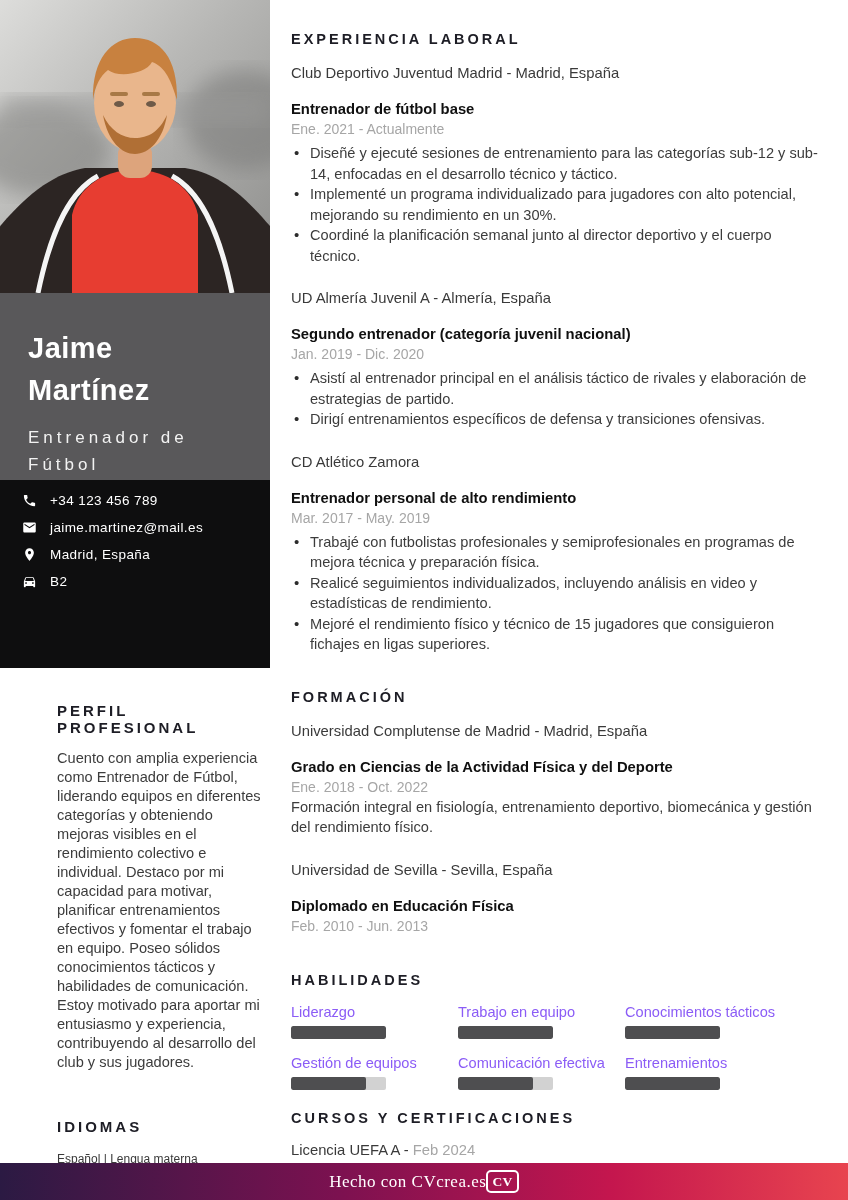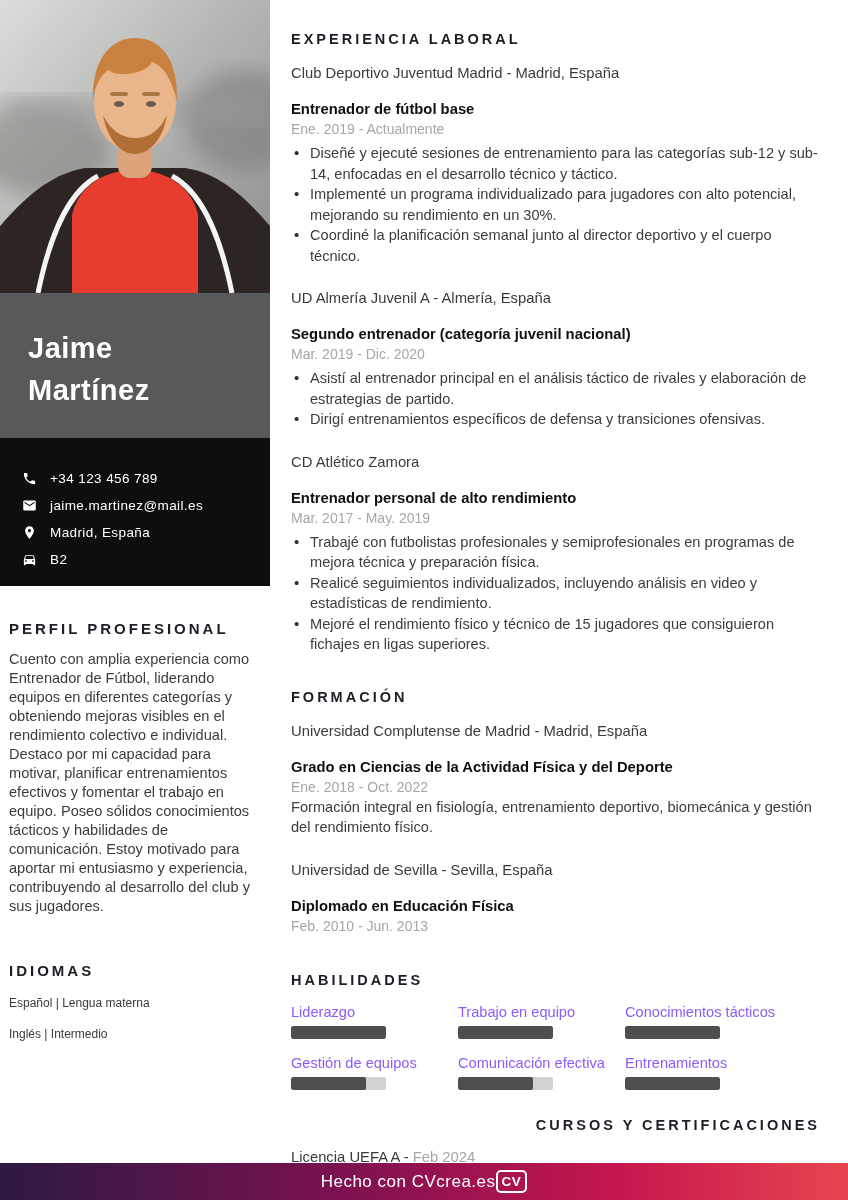--- a/index.html
+++ b/index.html
@@ -2,29 +2,29 @@
 <html lang="es"><head>
 <meta charset="utf-8">
 <style>
   * { margin:0; padding:0; box-sizing:border-box; }
   body { font-family:"Liberation Sans", sans-serif; background:#ffffff; }
   .page { position:relative; width:848px; height:1200px; background:#ffffff; overflow:hidden; }
 
   
   .sidebar { position:absolute; left:0; top:0; width:270px; height:1163px; background:#ffffff; }
   .photo { width:270px; height:293px; overflow:hidden; }
-  .nameblock { width:270px; height:145px; background:#59585a; padding:34px 20px 0 28px; }
+  .nameblock { width:270px; height:187px; background:#59585a; padding:34px 20px 0 28px; }
   .name-line { font-size:29px; font-weight:700; color:#ffffff; line-height:42px; letter-spacing:0.5px; }
   .jobtitle { margin-top:13px; font-size:17px; font-weight:400; letter-spacing:4px; color:#f2f2f2; line-height:27px; }
-  .contactblock { width:270px; height:148px; background:#0e0e0f; padding:33px 16px 0 22px; }
+  .contactblock { width:270px; height:188px; background:#0e0e0f; padding:13px 16px 0 22px; }
   .contact-row { display:flex; align-items:center; gap:13px; margin-bottom:12px; }
   .contact-row svg { width:15px; height:15px; fill:#ffffff; flex:0 0 auto; }
   .contact-text { font-size:13.5px; color:#ffffff; letter-spacing:0.4px; white-space:nowrap; }
 
-  .side-section { padding:0 9px; }
+  .side-section { padding:0 9px;margin-left:48px; }
   .side-heading { font-size:15px; font-weight:700; letter-spacing:3px; color:#1d1d25; }
   .profile-heading { margin-top:34px; }
   .profile-text { margin-top:13px; font-size:14.6px; line-height:19px; color:#3c3c3c; }
   .lang-heading { margin-top:46px; }
   .lang-list { margin-top:15px; list-style:none; }
   .lang-list li { font-size:12px; color:#3a3a3a; line-height:19px; margin-bottom:12px; }
 
   
   .main { position:absolute; left:291px; top:0; width:529px; padding-top:31px; }
   .main-heading { font-size:14.5px; font-weight:700; letter-spacing:3px; color:#1d1d25; }
@@ -43,31 +43,31 @@
   ul.bullets li { position:relative; padding-left:19px; font-size:14.6px; line-height:20.5px; color:#3c3c3c; }
   ul.bullets li::before { content:"•"; position:absolute; left:3px; top:0; color:#2c2c2c; font-size:15px; }
 
   .edu-section-heading { margin-top:34px; }
   .skills-heading { margin-top:36px; }
   .skills-grid { margin-top:15px; display:grid; grid-template-columns:167px 167px 167px; row-gap:15px; }
   .skill-label { font-size:14.6px; color:#8b5cf6; line-height:18px; }
   .skill-bar { width:95px; height:13px; background:#d2d2d2; border-radius:2px; margin-top:5px; overflow:hidden; }
   .skill-fill { height:100%; background:#4e4e50; border-radius:2px; }
 
-  .courses-heading { margin-top:27px;text-align:right; }
+  .courses-heading { margin-top:20px; }
   .course-line { margin-top:14px; font-size:14.8px; line-height:20px; color:#3a3a3a; }
   .course-date { color:#a6a6a6; }
   .course-desc { font-size:14.8px; font-weight:700; color:#101010; line-height:20px; }
 
   .refs-heading { margin-top:30px; }
 
   
   .footer { position:absolute; left:0; bottom:0; width:848px; height:37px;
             background:linear-gradient(90deg,#2b1a43 0%,#7c1150 40%,#c4164e 72%,#e8444f 100%);
-            display:flex; align-items:center; justify-content:center; gap:0; }
+            display:flex; align-items:center; justify-content:center; gap:0;font-family:Liberation Serif, serif; }
   .footer-text { color:#ffffff; font-size:17px; letter-spacing:0.5px; }
   .footer-logo { color:#ffffff; border:2px solid #ffffff; border-radius:5px; padding:0 4px;
                  font-size:13.5px; font-weight:700; line-height:19px; letter-spacing:0.5px;text-align:right; }
 </style>
 </head>
 <body>
 
 <div class="page">
 
   <aside class="sidebar">
@@ -108,20 +108,21 @@
         <rect x="110" y="92" width="18" height="4" rx="2" fill="#a87946"></rect>
         <rect x="142" y="92" width="18" height="4" rx="2" fill="#a87946"></rect>
         <ellipse cx="119" cy="104" rx="5" ry="3" fill="#6e5a48"></ellipse>
         <ellipse cx="151" cy="104" rx="5" ry="3" fill="#6e5a48"></ellipse>
       </svg>
     </div>
 
     <div class="nameblock">
       <div class="name-line">Jaime</div>
       <div class="name-line">Martínez</div>
+      <div class="jobtitle">Entrenador de Fútbol</div>
     </div>
 
     <div class="contactblock">
       <div class="contact-row">
         <svg viewBox="0 0 24 24">
             <path d="M6.62 10.79c1.44 2.83 3.76 5.14 6.59 6.59l2.2-2.2c.27-.27.67-.36 1.02-.24 1.12.37 2.33.57 3.57.57.55 0 1 .45 1 1V20c0 .55-.45 1-1 1-9.39 0-17-7.61-17-17 0-.55.45-1 1-1h3.5c.55 0 1 .45 1 1 0 1.25.2 2.45.57 3.57.11.35.03.74-.25 1.02l-2.2 2.2z"></path>
           </svg>
         <span class="contact-text">+34 123 456 789</span>
       </div>
       <div class="contact-row">
@@ -163,35 +164,35 @@
 
   <main class="main">
 
     <section class="sect">
       <h2 class="main-heading">EXPERIENCIA LABORAL</h2>
       <div>
 
           <div class="entry">
             <div class="company">Club Deportivo Juventud Madrid - Madrid, España</div>
             <div class="role">Entrenador de fútbol base</div>
-            <div class="dates">Ene. 2019 - Actualmente</div>
+            <div class="dates">Ene. 2021 - Actualmente</div>
             <ul class="bullets">
 
                 <li>Diseñé y ejecuté sesiones de entrenamiento para las categorías sub-12 y sub-14, enfocadas en el desarrollo técnico y táctico.</li>
 
                 <li>Implementé un programa individualizado para jugadores con alto potencial, mejorando su rendimiento en un 30%.</li>
 
                 <li>Coordiné la planificación semanal junto al director deportivo y el cuerpo técnico.</li>
               </ul>
           </div>
 
           <div class="entry">
             <div class="company">UD Almería Juvenil A - Almería, España</div>
             <div class="role">Segundo entrenador (categoría juvenil nacional)</div>
-            <div class="dates">Mar. 2019 - Dic. 2020</div>
+            <div class="dates">Jan. 2019 - Dic. 2020</div>
             <ul class="bullets">
 
                 <li>Asistí al entrenador principal en el análisis táctico de rivales y elaboración de estrategias de partido.</li>
 
                 <li>Dirigí entrenamientos específicos de defensa y transiciones ofensivas.</li>
 
               </ul>
           </div>
 
           <div class="entry">

